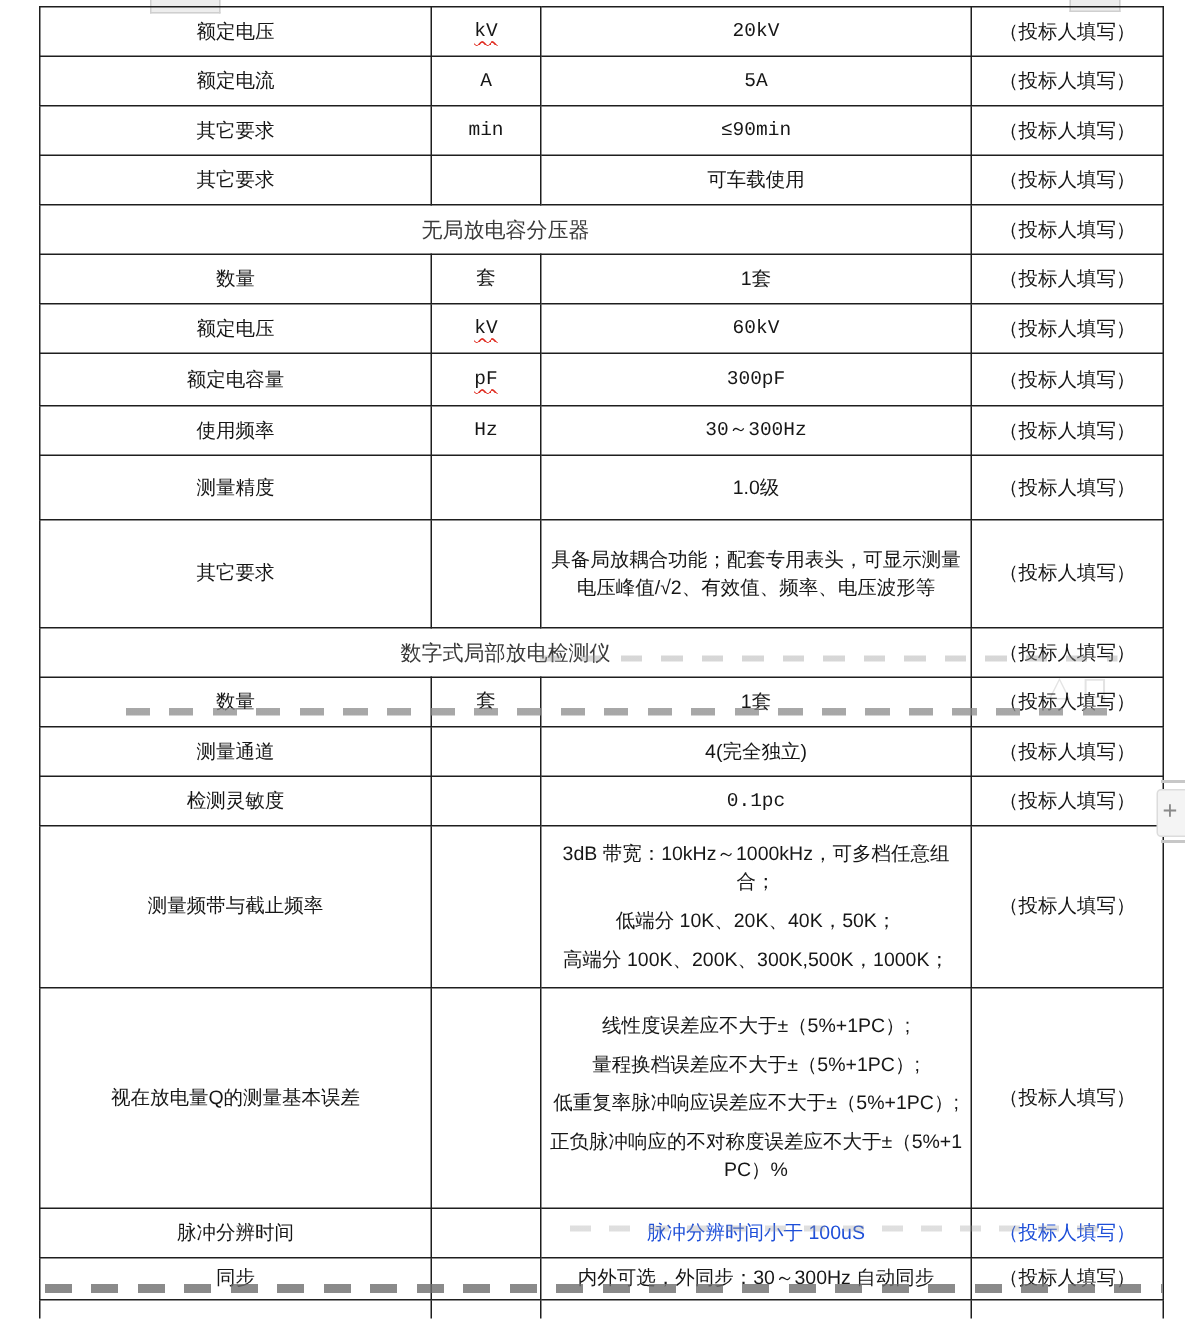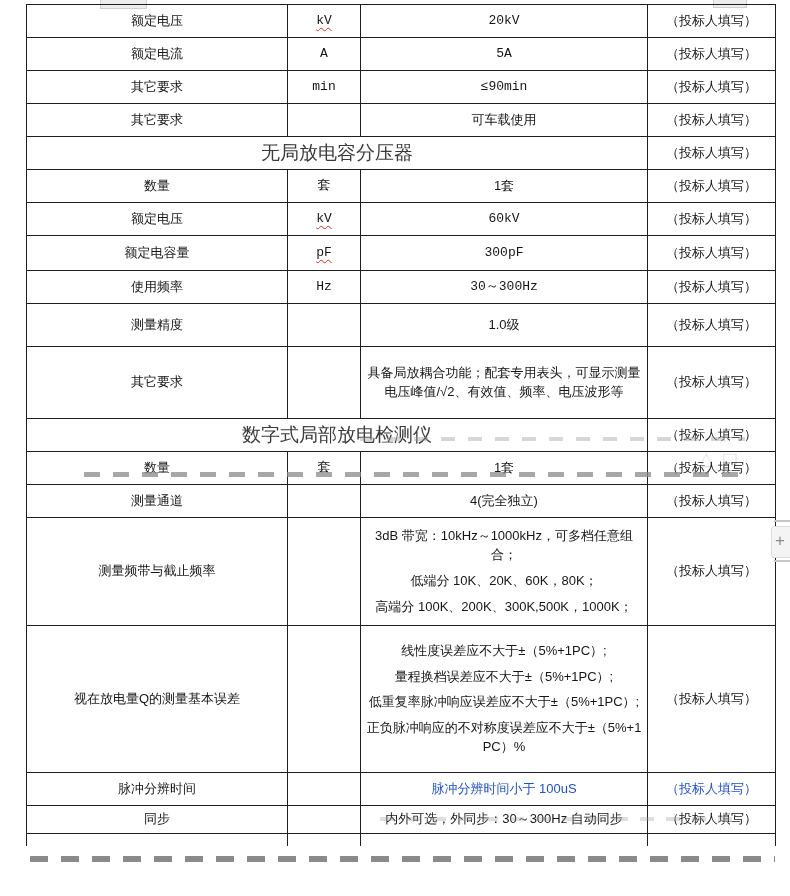--- a/index.html
+++ b/index.html
@@ -9,21 +9,21 @@
   table.spec{position:absolute;left:26px;top:4px;width:749px;border-collapse:collapse;table-layout:fixed;}
   table.spec td{
     border:1.5px solid #1e1e1e;
     text-align:center;vertical-align:middle;
     font-size:13px;line-height:1.45;color:#161616;
     padding:2px 5px;overflow:hidden;word-break:break-all;
   }
   td.unit,span.latin,td.latin{font-family:"Liberation Mono","DejaVu Sans Mono",monospace;font-size:12.5px;}
   .squiggle{text-decoration-line:underline;text-decoration-style:wavy;text-decoration-color:#e02b20;text-decoration-thickness:1px;text-underline-offset:3px;}
   td.value p{margin:7px 0;}
-  tr.section-row td.section-title-cell{font-size:19px;color:#3a3a3a;}
+  tr.section-row td.section-title-cell{font-size:14px;color:#3a3a3a;}
   tr.faded-row td.value,tr.faded-row td.fill-cell{color:#1d4ed8;}
   tr.partial-row td{border-bottom:none;}
 
   
   .top-artifact{position:absolute;background:#ededed;border:1px solid #cfcfcf;border-top:none;}
   .top-artifact.a1{left:100px;top:0;width:45px;height:8px;}
   .top-artifact.a2{left:713px;top:0;width:32px;height:7px;}
 
   
   .dash-band{position:absolute;pointer-events:none;}
@@ -138,26 +138,32 @@
           <td class="unit"><span>套</span></td>
           <td class="value">1套</td>
           <td class="fill-cell">（投标人填写）</td>
         </tr>
         <tr style="height: 33px;">
           <td>测量通道</td>
           <td class="unit"></td>
           <td class="value">4(完全独立)</td>
           <td class="fill-cell">（投标人填写）</td>
         </tr>
+        <tr style="height: 33px;">
+          <td>检测灵敏度</td>
+          <td class="unit"></td>
+          <td class="value latin">0.1pc</td>
+          <td class="fill-cell">（投标人填写）</td>
+        </tr>
         <tr style="height: 103px;">
           <td>测量频带与截止频率</td>
           <td class="unit"></td>
           <td class="value">
             <p>3dB 带宽：10kHz～1000kHz，可多档任意组合；</p>
-            <p>低端分 10K、20K、60K，80K；</p>
+            <p>低端分 10K、20K、40K，50K；</p>
             <p>高端分 100K、200K、300K,500K，1000K；</p>
           </td>
           <td class="fill-cell">（投标人填写）</td>
         </tr>
         <tr style="height: 147px;">
           <td>视在放电量Q的测量基本误差</td>
           <td class="unit"></td>
           <td class="value">
             <p>线性度误差应不大于±（5%+1PC）;</p>
             <p>量程换档误差应不大于±（5%+1PC）;</p>

